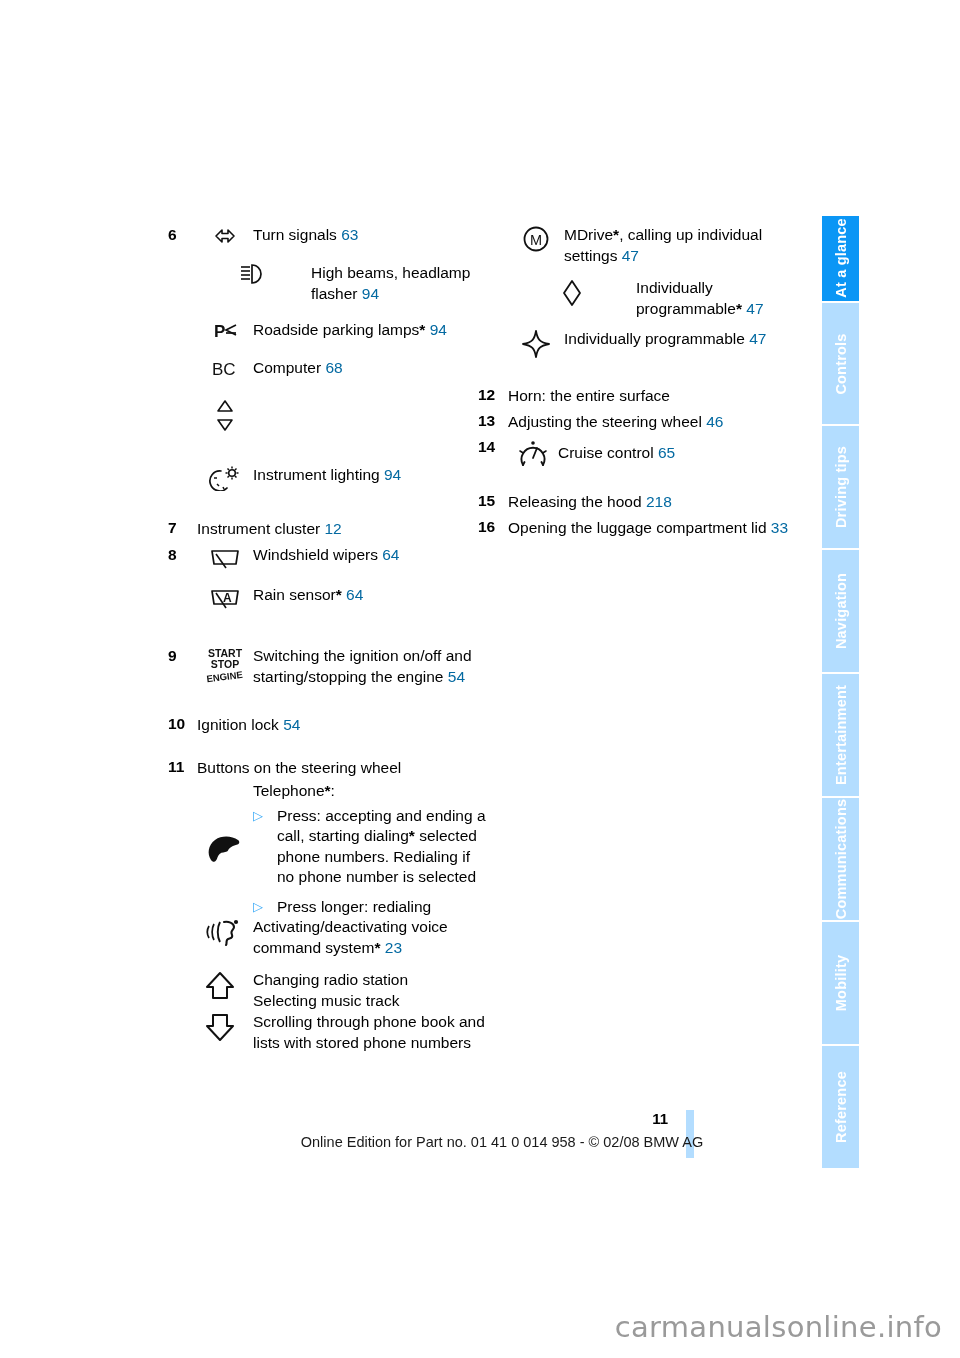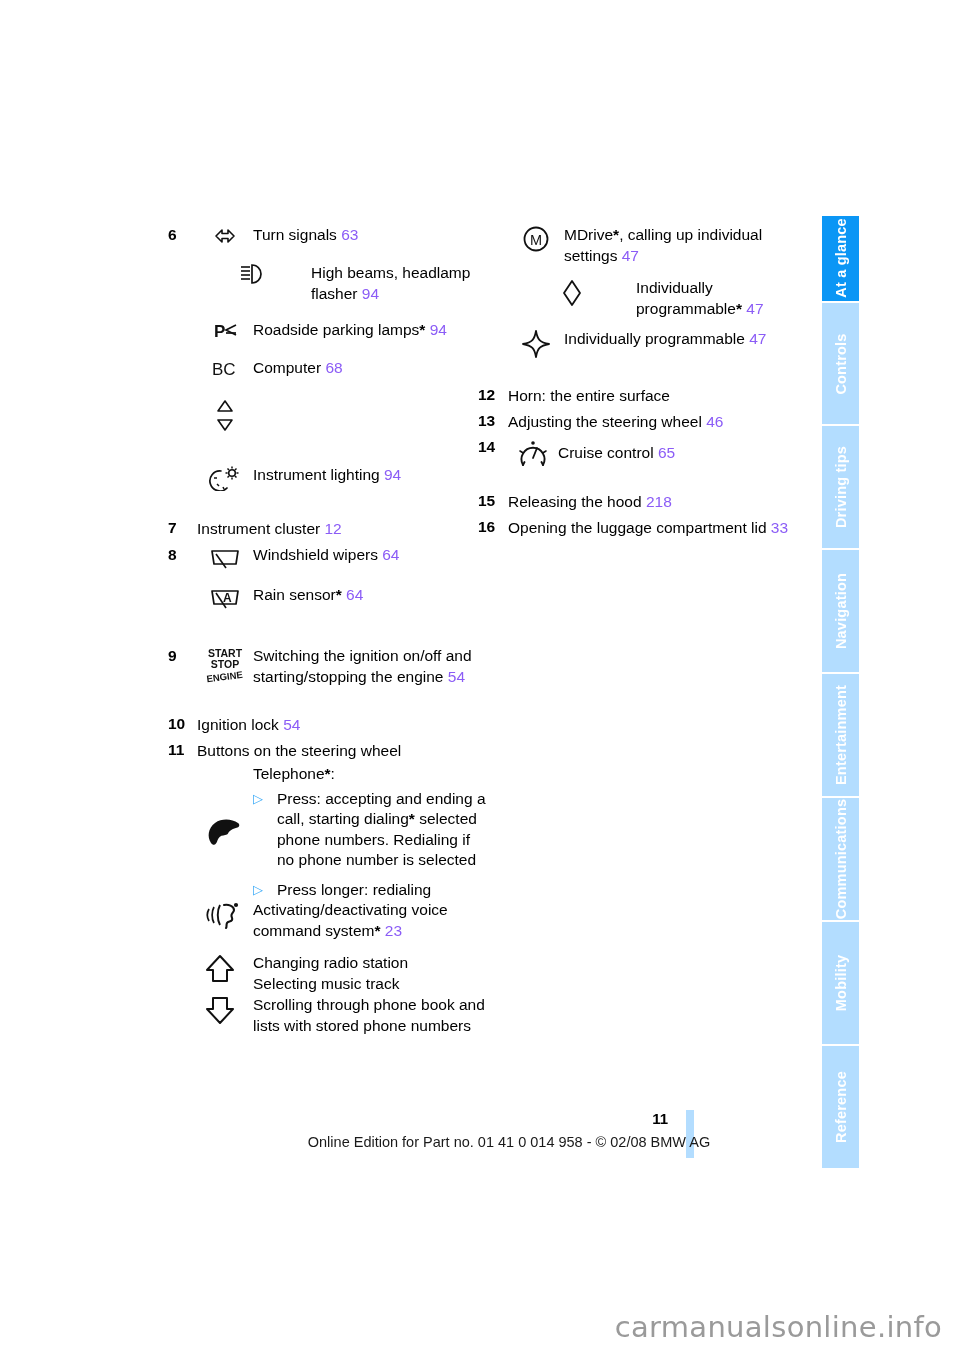--- a/index.html
+++ b/index.html
@@ -92,21 +92,21 @@
   }
   .icon-cell.top { align-items: flex-start; }
   .txt {
     font-size: 15.5px;
     line-height: 20.5px;
     flex: 1 1 auto;
     padding-top: 0px;
   }
   .txt.plain { line-height: 21px; }
   .pg {
-    color: #8b5cf6;
+    color: #0369a1;
   }
   .star { font-weight: bold; }
 
   
   .sub {
     display: flex;
     align-items: flex-start;
     margin-top: 4px;
   }
   .sub-marker {
@@ -134,21 +134,21 @@
   #page-number {
     position: absolute;
     right: 160px;
     top: 0px;
     font-size: 15px;
     font-weight: bold;
     text-align: right;
   }
   #edition-line {
     position: absolute;
-    left: 11px;
+    left: 4px;
     top: 24px;
     width: 660px;
     text-align: center;
     font-size: 14.5px;
     color: #1a1a1a;
   }
   #footer-bar {
     position: absolute;
     left: 518px;
     top: 0px;
@@ -346,21 +346,21 @@
         </svg>
       </div>
       <div class="txt">
         <span>Switching the ignition on/off and starting/stopping the engine</span>
         <span class="pg">54</span>
       </div>
     </div>
 
     <div class="gap-md"></div>
 
-    <div class="row" style="margin-bottom:5px;">
+    <div class="row" style="margin-bottom:22px;">
       <div class="num">10</div>
       <div class="txt plain">
         <span>Ignition lock</span>
         <span class="pg">54</span>
       </div>
     </div>
 
     <div class="row" style="margin-bottom:3px;">
       <div class="num">11</div>
       <div class="txt plain">

